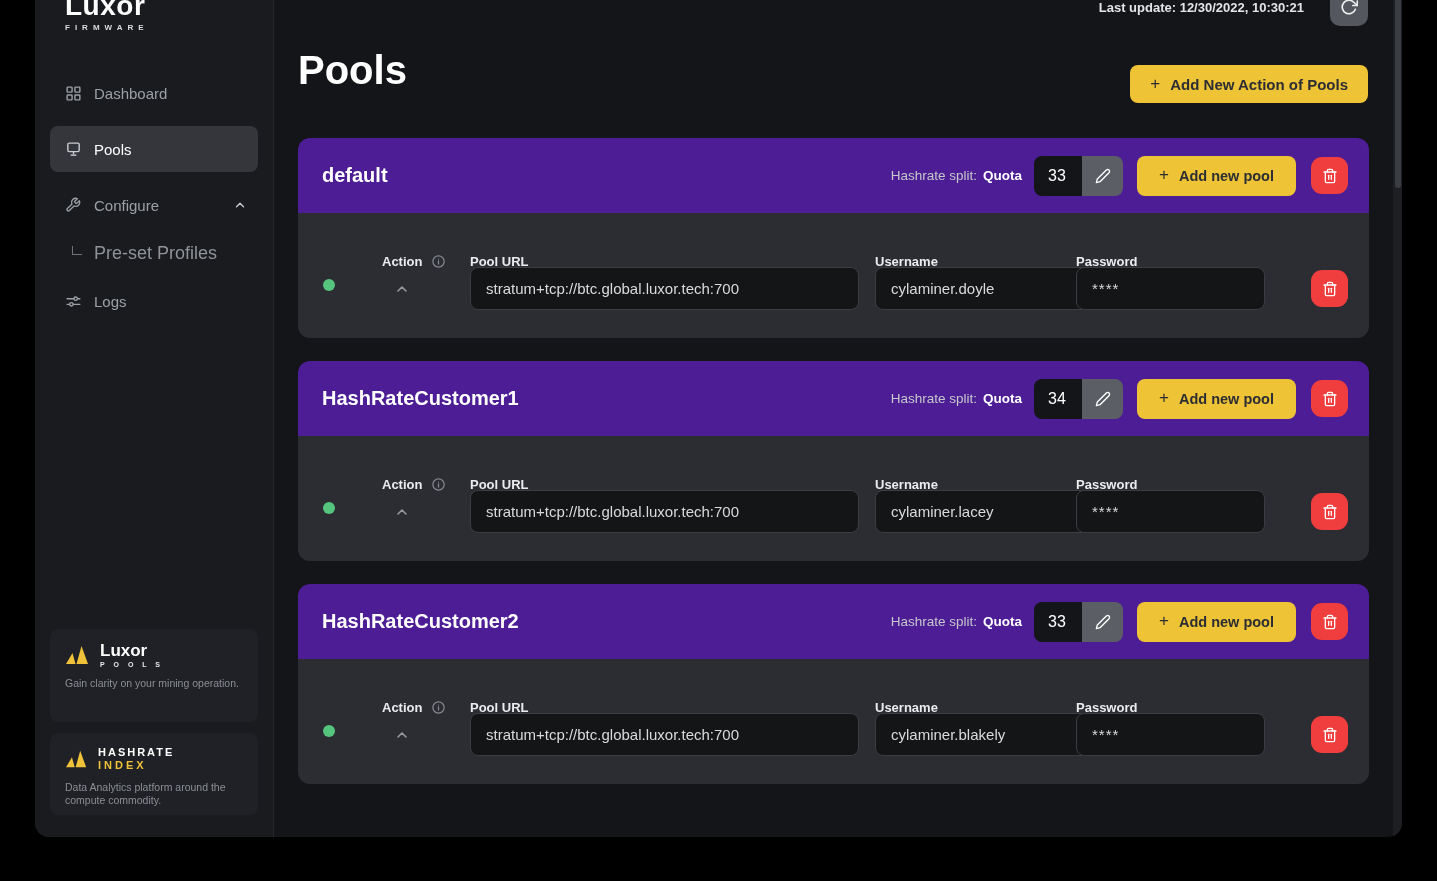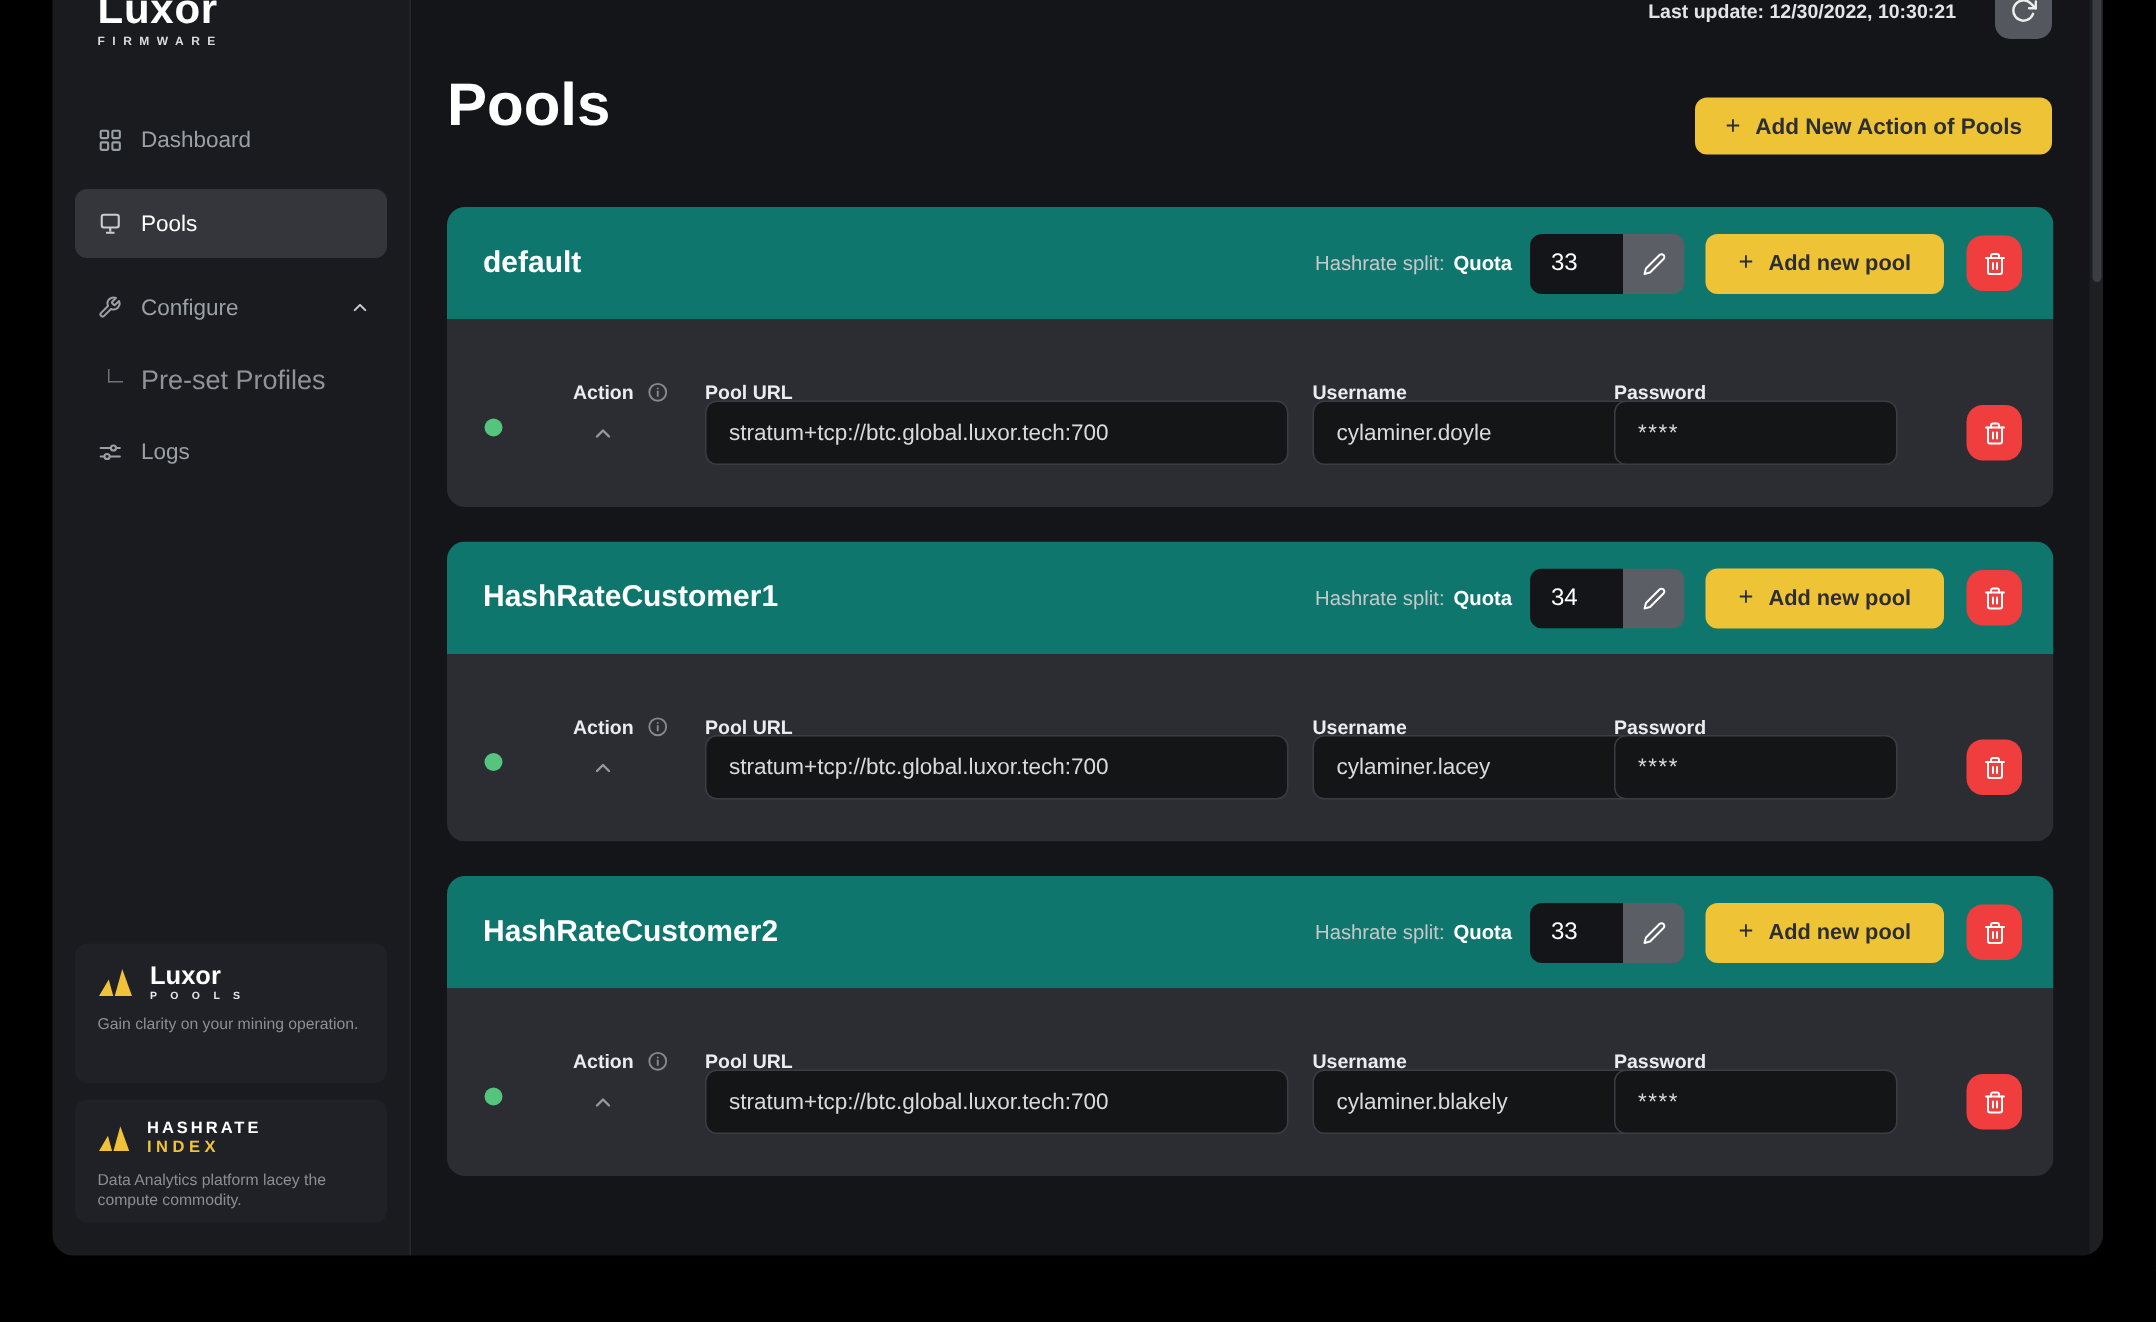--- a/index.html
+++ b/index.html
@@ -47,26 +47,26 @@
     align-items:center;justify-content:center;cursor:pointer;}
   .page-title{margin:0;padding-top:64px;font-size:40px;line-height:44px;font-weight:800;color:#fff;}
   .page-sub{margin-top:13px;font-size:15px;color:#97999e;}
   .add-group-btn{position:absolute;top:81px;right:34px;height:38px;padding:0 20px;border:none;border-radius:8px;
     background:#eec335;color:#2c2e33;font-size:15px;font-weight:700;display:flex;align-items:center;gap:10px;
     cursor:pointer;font-family:inherit;}
   .plus{font-size:17px;font-weight:500;line-height:17px;position:relative;top:-1px;}
 
   .groups{margin-top:46px;}
   .group-card{width:1071px;border-radius:12px;overflow:hidden;margin-bottom:23px;}
-  .group-header{height:75px;background:#0f766e;display:flex;align-items:center;padding:0 21px 0 24px;}
+  .group-header{height:75px;background:#4c1d95;display:flex;align-items:center;padding:0 21px 0 24px;}
   .group-title{font-size:20px;font-weight:700;color:#fff;flex:1;}
   .hs-label{font-size:13.5px;color:#c6c8cb;}
   .hs-quota{font-size:13.5px;font-weight:700;color:#fff;margin-left:6px;}
   .quota-control{display:flex;margin-left:12px;border-radius:8px;overflow:hidden;height:40px;}
-  .quota-input{width:62px;height:40px;background:#141519;border:none;color:#fff;font-size:16px;
+  .quota-input{width:48px;height:40px;background:#141519;border:none;color:#fff;font-size:16px;
     padding:0 0 0 14px;font-family:inherit;outline:none;}
   .quota-edit{width:41px;height:40px;background:#5b5e64;border:none;display:flex;align-items:center;
     justify-content:center;cursor:pointer;}
   .add-pool-btn{margin-left:14px;height:40px;padding:0 22px;border:none;border-radius:8px;background:#eec335;
     color:#2c2e33;font-size:14.5px;font-weight:700;display:flex;align-items:center;gap:10px;cursor:pointer;
     font-family:inherit;}
   .trash-btn{width:37px;height:37px;border-radius:11px;background:#f03e3e;border:none;display:flex;
     align-items:center;justify-content:center;cursor:pointer;flex:0 0 auto;}
   .group-header .trash-btn{margin-left:15px;}
 
@@ -181,21 +181,21 @@
           <svg width="24" height="22" viewBox="0 0 26 24">
             <polygon points="1,21 7.5,10 10.5,21" fill="#f0c23a"></polygon>
             <polygon points="11.5,21 16.5,3 23,21" fill="#f0c23a"></polygon>
           </svg>
         </span>
         <span>
           <div class="promo-hr-line1">HASHRATE</div>
           <div class="promo-hr-line2">INDEX</div>
         </span>
       </div>
-      <div class="promo-text">Data Analytics platform lacey the compute commodity.</div>
+      <div class="promo-text">Data Analytics platform around the compute commodity.</div>
     </div>
   </aside>
 
   <main class="main">
     <div class="topbar">
       <span class="last-update">Last update: 12/30/2022, 10:30:21</span>
       <button class="refresh-btn">
         <span>
           <svg width="18" height="18" viewBox="0 0 24 24" fill="none" stroke="#eceded" stroke-width="2.2" stroke-linecap="round" stroke-linejoin="round">
             <polyline points="23 4 23 10 17 10"></polyline>

